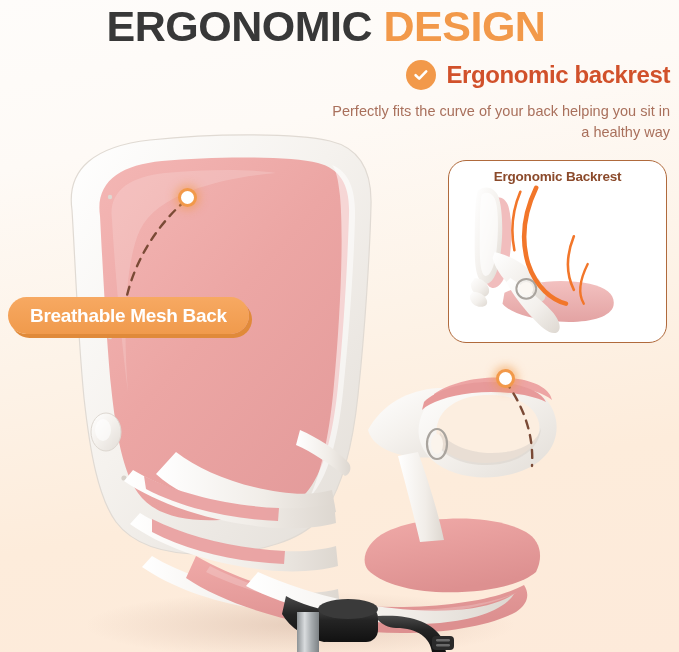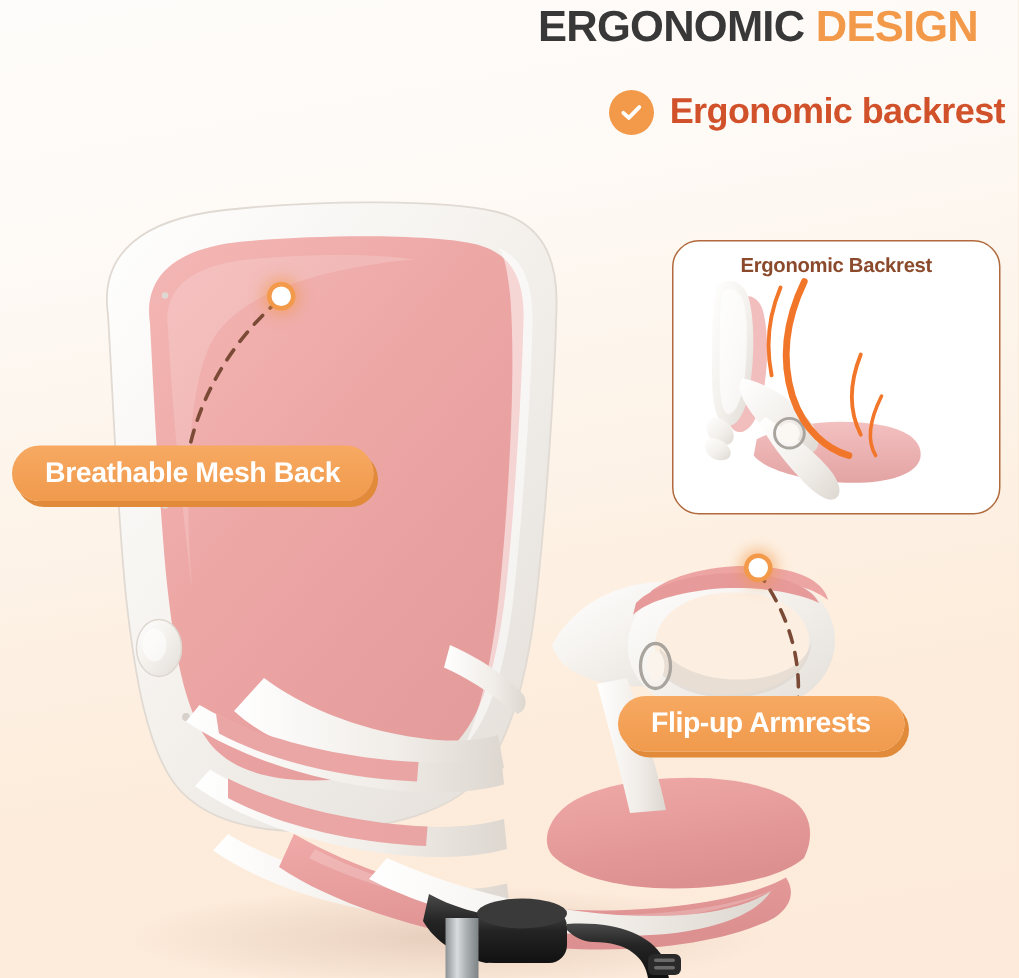--- a/index.html
+++ b/index.html
@@ -13,22 +13,22 @@
     position:relative;
     width:679px; height:652px;
     background:
       linear-gradient(170deg,#fefcfa 0%,#fefaf6 22%,#fdf3e8 48%,#fdecdb 72%,#fdeada 100%);
     overflow:hidden;
   }
 
   
   #title-row {
     position:absolute; top:2px; left:0; width:652px;
-    text-align:right;
-    font-size:29px; font-weight:bold;
+    text-align:center;
+    font-size:43px; font-weight:bold;
     letter-spacing:-0.5px;
     white-space:nowrap;
   }
   #title-row .t1 { color:#383838; }
   #title-row .t2 { color:#f2994a; }
 
   
   #feature-head {
     position:absolute; top:60px; left:325px; width:345px;
     display:flex; align-items:center; justify-content:flex-end; gap:10px;
@@ -251,20 +251,21 @@
   </div>
 
   <div id="feature-head">
     <span id="check-badge">
       <svg width="18" height="18" viewBox="0 0 18 18" xmlns="http://www.w3.org/2000/svg">
         <path d="M3.6 9.2 L7.2 12.6 L14.2 5.4" fill="none" stroke="#ffffff" stroke-width="2.6" stroke-linecap="round" stroke-linejoin="round"></path>
       </svg>
     </span>
     <span id="feature-title">Ergonomic backrest</span>
   </div>
+  <div id="feature-desc">Perfectly fits the curve of your back helping you sit in a healthy way</div>
 
   <div id="inset">
     <div id="inset-title">Ergonomic Backrest</div>
 
     <svg id="inset-art" viewBox="0 0 219 183" xmlns="http://www.w3.org/2000/svg">
       <defs>
         <linearGradient id="iFrame" x1="0" y1="0" x2="1" y2="1">
           <stop offset="0%" stop-color="#ffffff"></stop>
           <stop offset="55%" stop-color="#f3f0ec"></stop>
           <stop offset="100%" stop-color="#ded8d1"></stop>
@@ -307,15 +308,14 @@
       <path d="M88,27 C76,52 72,78 80,104 C88,128 104,140 118,144" fill="none" stroke="#f2762a" stroke-width="4.6" stroke-linecap="round"></path>
       <path d="M126,76 C118,96 118,114 126,130" fill="none" stroke="#f2762a" stroke-width="2.6" stroke-linecap="round"></path>
       <path d="M140,104 C132,120 130,134 136,144" fill="none" stroke="#f2762a" stroke-width="2.4" stroke-linecap="round"></path>
     </svg>
   </div>
 
   <div class="marker" id="marker-mesh"></div>
   <div class="marker" id="marker-arm"></div>
 
   <div class="pill" id="pill-mesh">Breathable Mesh Back</div>
-  <div class="pill" id="pill-arm">Flip-up Armrests</div>
 
 </div>
 
 </body></html>

